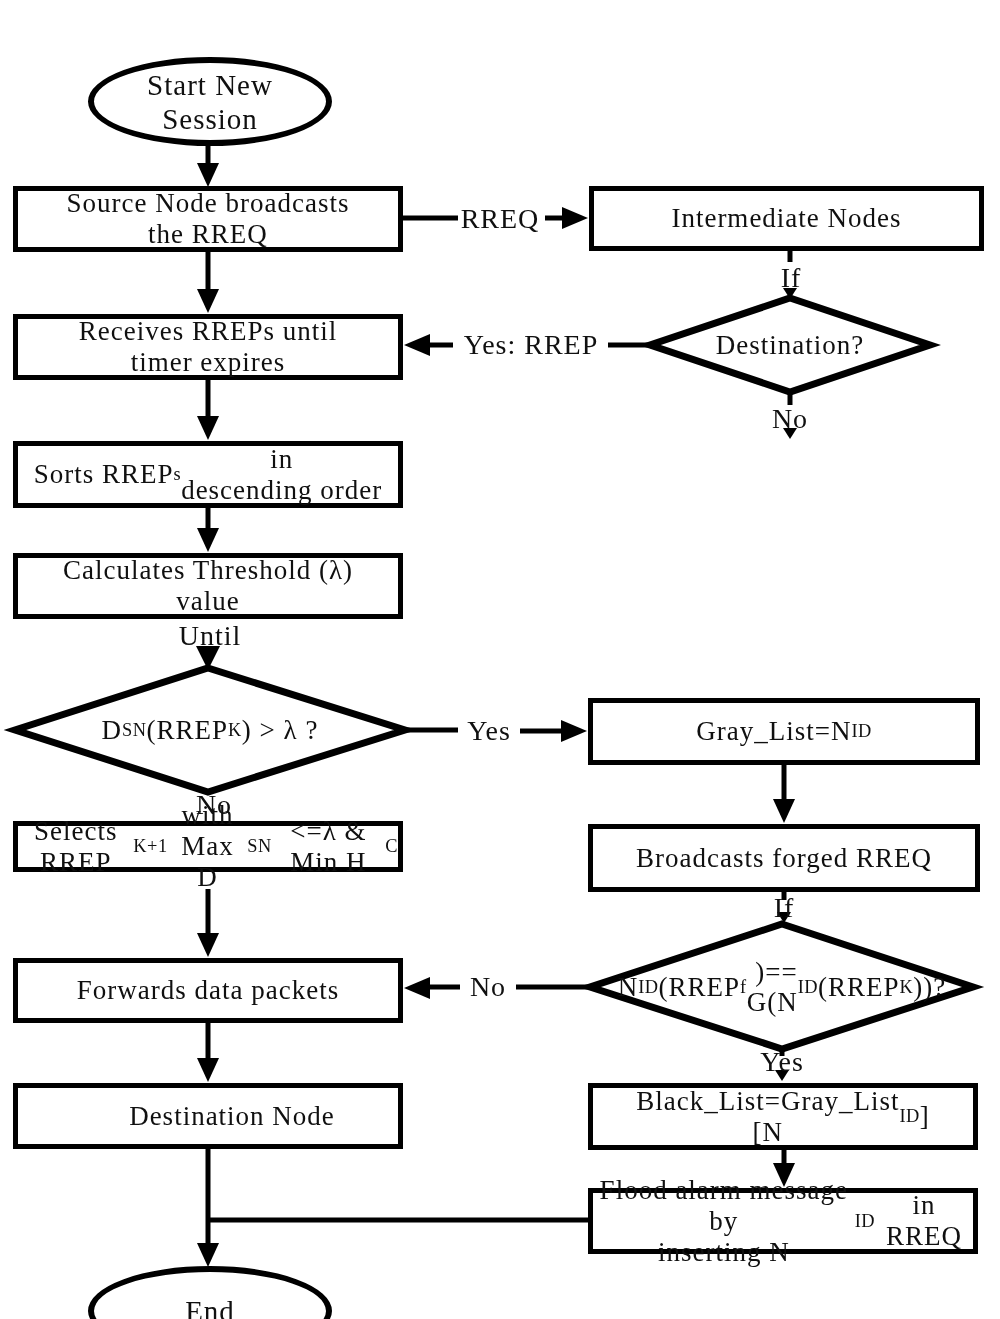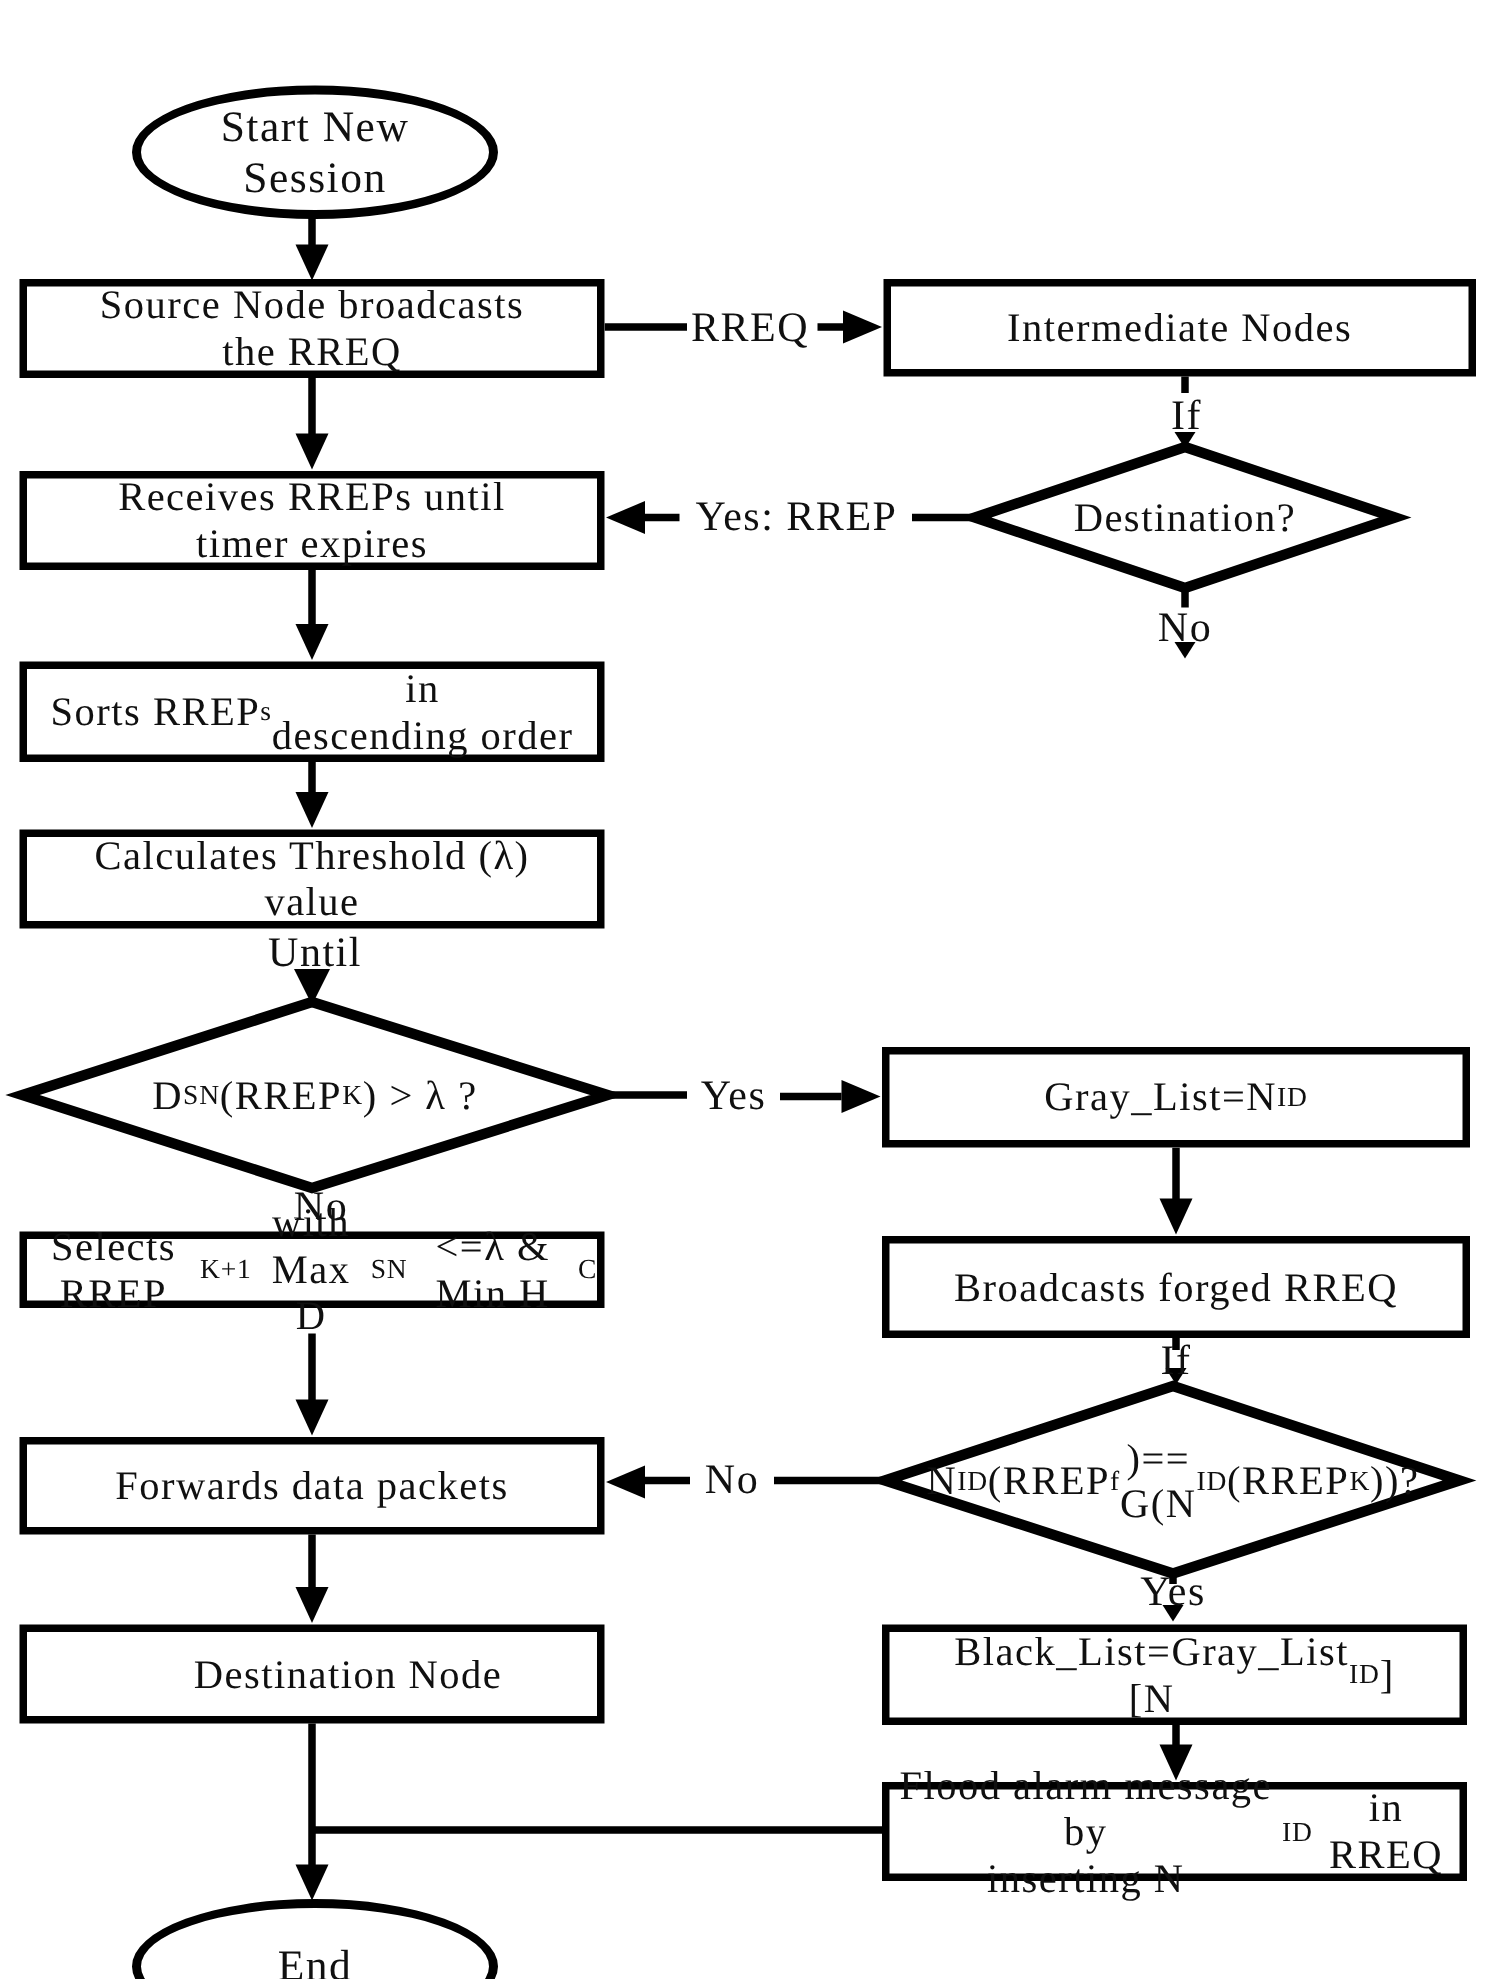--- a/index.html
+++ b/index.html
@@ -8,21 +8,21 @@
     font-family:"Liberation Serif","DejaVu Serif",serif;color:#101010;overflow:hidden;margin-top:48px;
   }
   .canvas svg{position:absolute;left:0;top:0;z-index:0;}
   .node{
     position:absolute;box-sizing:border-box;background:#ffffff;border:5px solid #000000;
     display:flex;align-items:center;justify-content:center;text-align:center;
     font-size:27px;line-height:31px;letter-spacing:1px;z-index:1;
   }
   .term{border-radius:50%;border-width:6px;font-size:29px;line-height:34px;}
   .dlabel{
-    position:absolute;display:flex;align-items:center;justify-content:center;text-align:center;
+    position:absolute;display:flex;align-items:center;justify-content:center;text-align:right;
     font-size:27px;line-height:30px;letter-spacing:1px;z-index:2;
   }
   .elabel{
     position:absolute;text-align:center;font-size:28px;line-height:30px;letter-spacing:1px;z-index:2;
   }
   .sc{font-size:0.68em;letter-spacing:0.5px;}
 </style>
 </head>
 <body>
 

